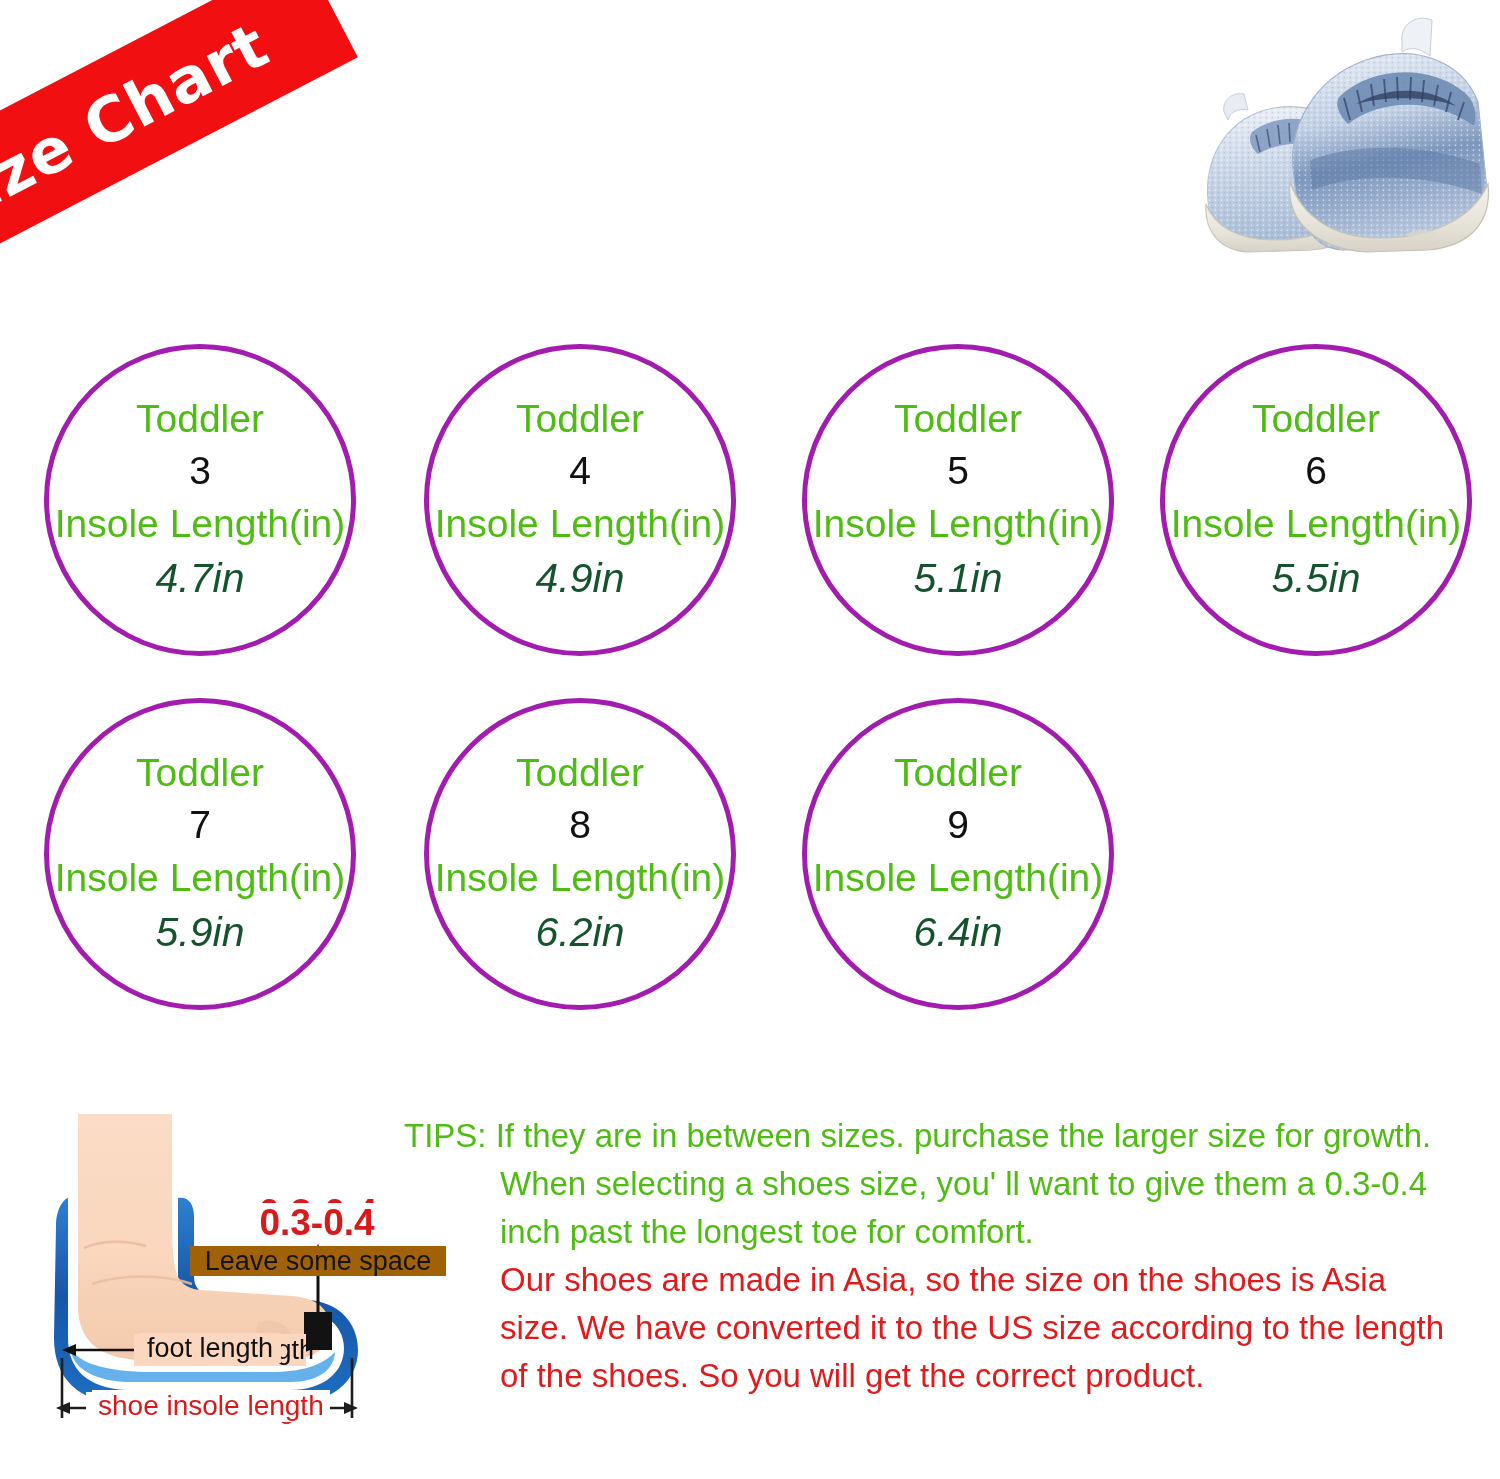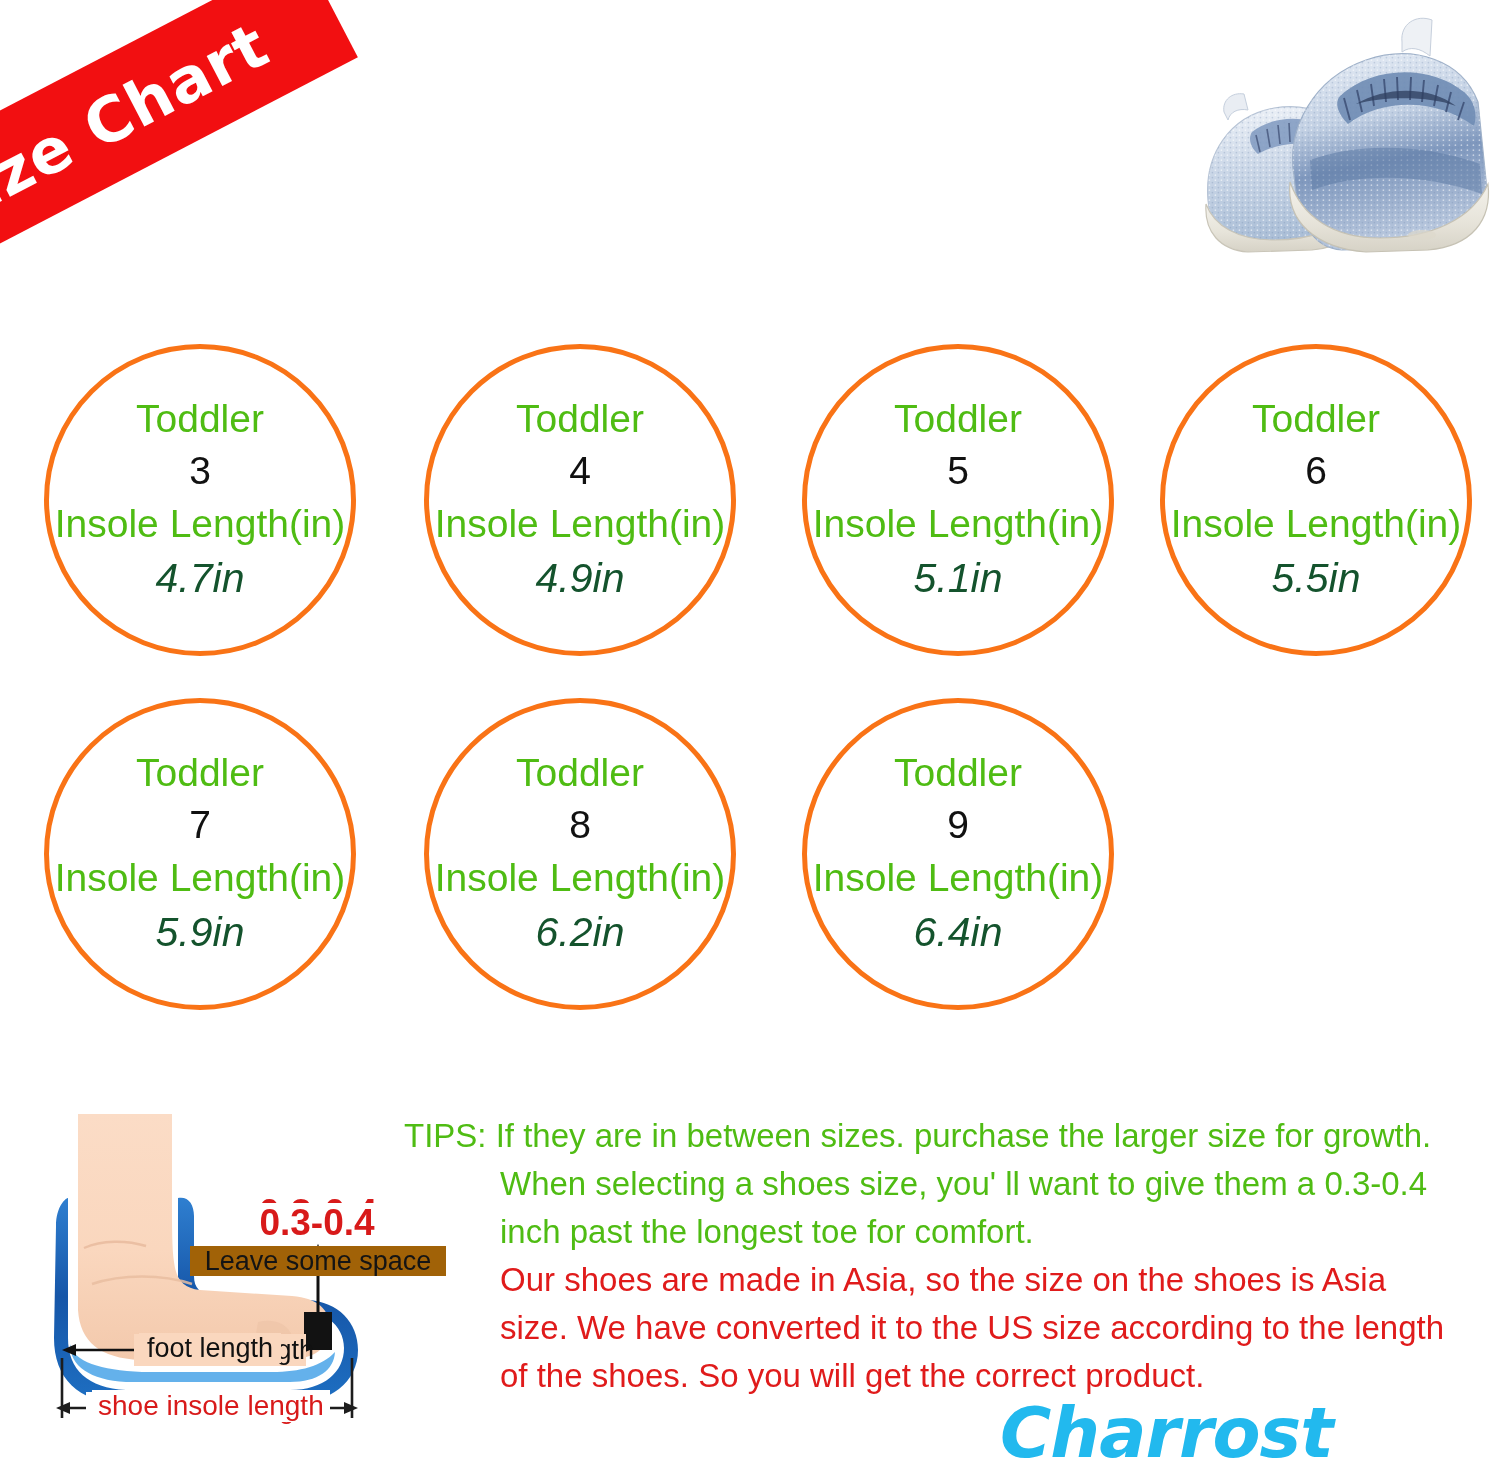--- a/index.html
+++ b/index.html
@@ -48,21 +48,21 @@
   
   .shoe-photo{
     position:absolute;left:1190px;top:4px;width:305px;height:266px;
   }
 
   
   .circles{position:absolute;left:0;top:0;width:1500px;height:1080px;}
   .circle{
     position:absolute;
     width:312px;height:312px;
-    border:5px solid #f97316;
+    border:5px solid #a21caf;
     border-radius:50%;
     box-sizing:border-box;
     display:flex;
     flex-direction:column;
     align-items:center;
     justify-content:center;
   }
   .c-label{
     color:#4fbc13;
     font-size:39px;
@@ -328,15 +328,14 @@
 
   <div class="tips">
     <div class="tline green">TIPS: If they are in between sizes. purchase the larger size for growth.</div>
     <div class="tline green indent">When selecting a shoes size, you' ll want to give them a 0.3-0.4</div>
     <div class="tline green indent">inch past the longest toe for comfort.</div>
     <div class="tline red indent">Our shoes are made in Asia, so the size on the shoes is Asia</div>
     <div class="tline red indent">size. We have converted it to the US size according to the length</div>
     <div class="tline red indent">of the shoes. So you will get the correct product.</div>
   </div>
 
-  <div class="brand">Charrost</div>
 
 </div>
 
 </body></html>

